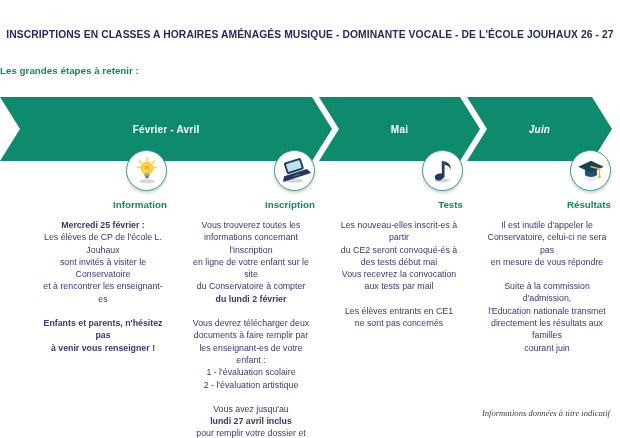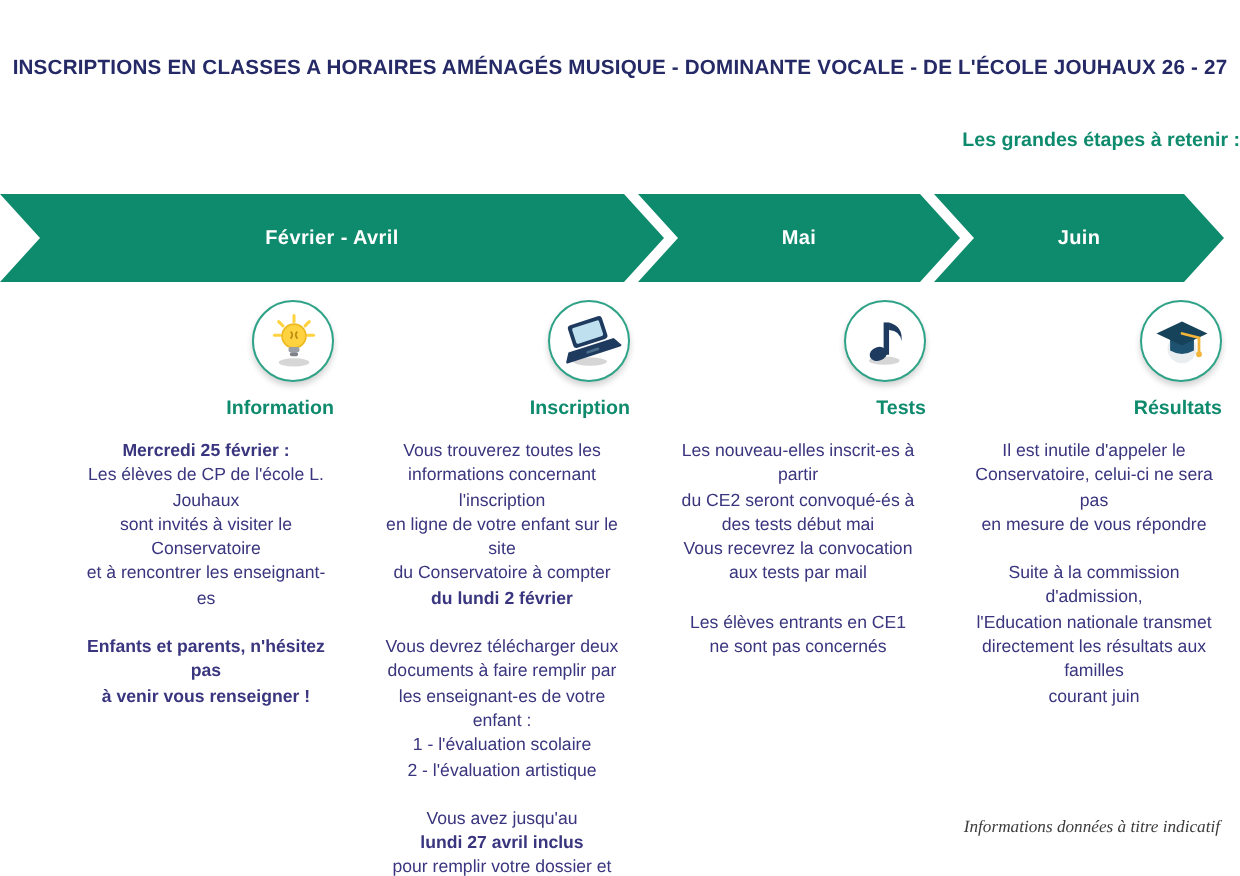--- a/index.html
+++ b/index.html
@@ -13,35 +13,35 @@
   .page { position:absolute; inset:0; }
 
   
   .title {
     position:absolute; top:29px; left:0; width:620px;
     text-align:center; font-weight:bold; font-size:10.3px;
     letter-spacing:.1px; color:#252a66;
   }
   .subtitle {
     position:absolute; top:65px; left:0; width:620px;
-    text-align:right; font-weight:bold; font-size:9.8px;
+    text-align:left; font-weight:bold; font-size:9.8px;
     color:#0e8a6d;
   }
 
   
   .banner { position:absolute; top:97px; left:0; width:620px; height:48px; }
   .seg {
-    position:absolute; top:0; height:44px; background:#0e8a6d;
+    position:absolute; top:0; height:64px; background:#0e8a6d;
     display:flex; align-items:center; justify-content:center;
     color:#ffffff; font-weight:bold; font-size:10px; letter-spacing:.2px;
     clip-path:polygon(0 0, calc(100% - 20px) 0, 100% 50%, calc(100% - 20px) 100%, 0 100%, 20px 50%);
   }
   .seg1 { left:0;    width:332px; }
   .seg2 { left:319px; width:161px; }
-  .seg3 { left:467px; width:145px; }
+  .seg3 { left:467px; width:145px;font-style:italic; }
 
   
   .columns {
     position:absolute; top:150px; left:19px; width:592px;
     display:grid; grid-template-columns:148px 148px 148px 148px;
   }
   .col { display:flex; flex-direction:column; align-items:flex-end; }
   .icon-circle {
     width:41px; height:41px; border-radius:50%;
     background:#ffffff; border:1.6px solid #2fa387;

